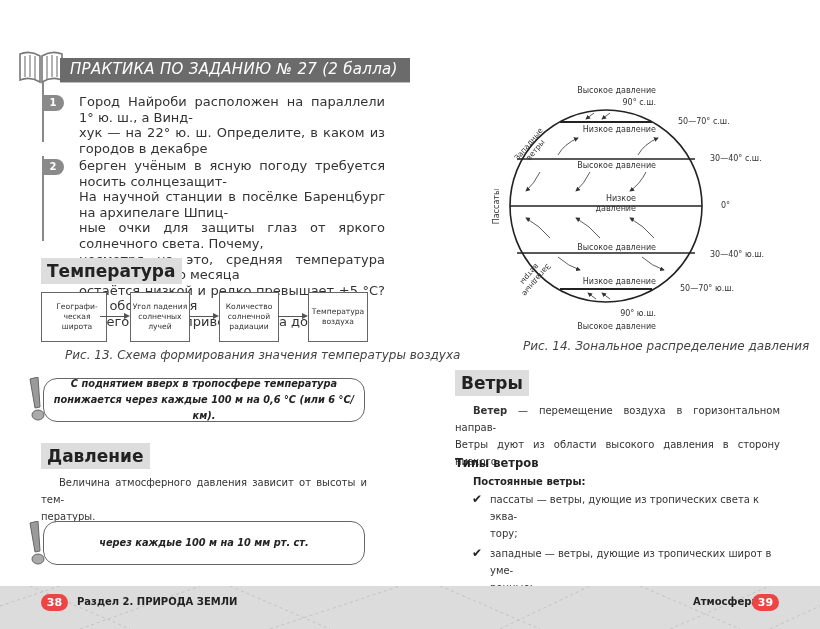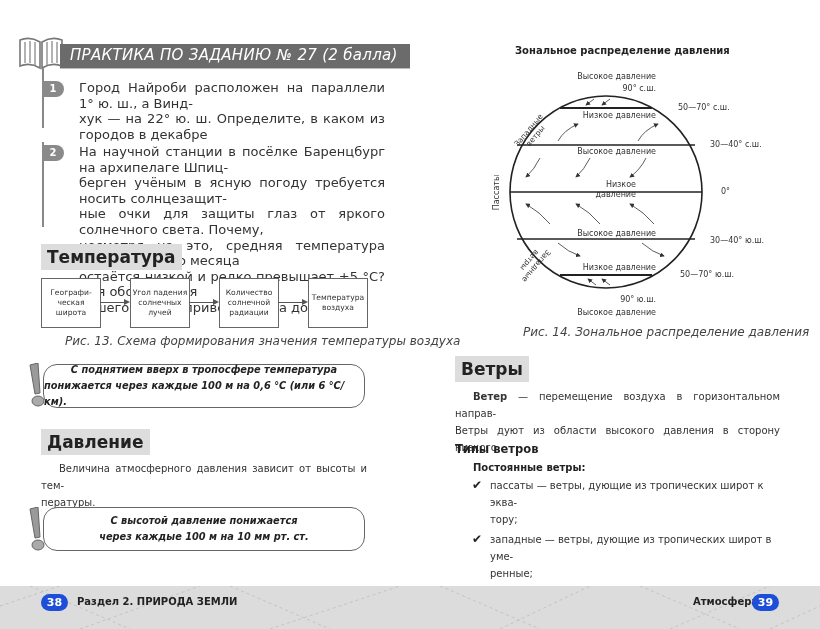--- a/index.html
+++ b/index.html
@@ -1,18 +1,18 @@
 <!DOCTYPE html>
 <html><head>
 <meta charset="utf-8">
 <style>
   html, body { margin:0; padding:0; }
   body { width:820px; height:629px; background:#fff; position:relative; overflow:hidden;
          font-family:"DejaVu Sans", sans-serif; color:#222; }
-  .page { position:absolute; top:2px; height:566px; }
+  .page { position:absolute; top:16px; height:566px; }
   .left { left:0; width:410px; }
   .right { left:410px; width:410px; }
   .abs { position:absolute; }
 
   
   .practice-bar { left:60px; top:42px; width:350px; height:24px; background:#6b6b6b; }
   .practice-title { left:70px; top:44px; color:#fff; font-size:15px; letter-spacing:0.3px; font-style:italic;
                     font-family:"DejaVu Sans", sans-serif; white-space:nowrap; }
   .practice-line { left:60px; top:66px; width:350px; height:1px; background:#bbb; }
   .book-icon { left:18px; top:32px; }
@@ -25,27 +25,27 @@
   .section-head { background:#ddd; font-weight:bold; color:#222; font-size:17px; padding:2px 6px 2px 6px; line-height:22px; }
 
   .flow-box { border:1px solid #666; background:#fff; font-size:7.6px; line-height:10px; color:#333;
               display:flex; align-items:center; justify-content:center; text-align:center; }
   .arrow-line { height:1px; background:#555; }
   .arrow-head { width:0; height:0; border-top:3px solid transparent; border-bottom:3px solid transparent; border-left:6px solid #555; }
 
   .caption { font-size:12px; font-style:italic; color:#444; white-space:nowrap; }
 
   .note-box { border:1.3px solid #666; border-radius:14px; font-style:italic; font-weight:bold; font-size:9.8px;
-              line-height:16px; color:#222; display:flex; align-items:center; justify-content:center; flex-direction:column; }
+              line-height:16px; text-align:center; color:#222; display:flex; align-items:center; justify-content:center; flex-direction:column; }
 
   .body-text { font-size:10px; line-height:17px; color:#333; text-align:justify; }
 
   
   .footer { left:0; top:586px; width:820px; height:43px; background:#dcdcdc; }
-  .page-badge { height:17px; background:#1d4ed8; color:#fff; border-radius:9px; font-size:11px; font-weight:bold;
+  .page-badge { height:17px; background:#ef4444; color:#fff; border-radius:9px; font-size:11px; font-weight:bold;
                 text-align:center; line-height:17px; }
   .footer-text { font-size:10px; font-weight:bold; color:#222; white-space:nowrap; }
 
   
   .diagram-title { font-size:10px; font-weight:bold; color:#222; white-space:nowrap; }
   .dlabel { font-size:8px; color:#333; white-space:nowrap; }
   .dlabel-c { text-align:right; }
   .check-item { display:flex; font-size:10px; line-height:17px; color:#333; }
   .check-icon { width:18px; flex:none; font-weight:bold; font-size:12px; color:#222; }
 </style>
@@ -73,31 +73,31 @@
   <div class="abs side-rule" style="top:140px;height:85px;"></div>
 
   <div class="abs num-badge" style="left:42px;top:79px;">1</div>
   <div class="abs task-text" style="left:79px;top:78px;width:306px;">
     <div>Город Найроби расположен на параллели 1° ю. ш., а Винд-</div>
     <div>хук — на 22° ю. ш. Определите, в каком из городов в декабре</div>
   </div>
 
   <div class="abs num-badge" style="left:42px;top:143px;">2</div>
   <div class="abs task-text" style="left:79px;top:142px;width:306px;">
+    <div>берген учёным в ясную погоду требуется носить солнцезащит-</div>
     <div>На научной станции в посёлке Баренцбург на архипелаге Шпиц-</div>
-    <div>берген учёным в ясную погоду требуется носить солнцезащит-</div>
     <div>ные очки для защиты глаз от яркого солнечного света. Почему,</div>
     <div>несмотря на это, средняя температура самого тёплого месяца</div>
     <div>остаётся низкой и редко превышает +5 °С? Для обоснования</div>
     <div>вашего ответа приведите два довода.</div>
   </div>
 
   <div class="abs section-head" style="left:41px;top:242px;">Температура</div>
 
-  <div class="abs flow-box" style="left:41px;top:276px;width:58px;height:48px;">
+  <div class="abs flow-box" style="left:41px;top:276px;width:58px;height:48px;padding-left:6px;">
     <div>
         <div>Географи-</div>
         <div>ческая</div>
         <div>широта</div>
       </div>
   </div>
   <div class="abs arrow-line" style="left:100px;top:300px;width:24px;"></div>
   <div class="abs arrow-head" style="left:124px;top:297px;"></div>
 
   <div class="abs flow-box" style="left:130px;top:276px;width:58px;height:48px;">
@@ -142,27 +142,25 @@
   <div class="abs body-text" style="left:41px;top:458px;width:326px;">
     <div style="text-indent:18px;">Величина атмосферного давления зависит от высоты и тем-</div>
     <div>пературы.</div>
   </div>
 
   <svg class="abs" style="left:26px;top:505px;" width="22" height="46" viewBox="0 0 22 46">
     <polygon points="4,2 12,0 14,30 9,31" fill="#9a9a9a" stroke="#666" stroke-width="1"></polygon>
     <ellipse cx="12" cy="38" rx="6" ry="5" fill="#aaa" stroke="#666" stroke-width="1"></ellipse>
   </svg>
   <div class="abs note-box" style="left:43px;top:505px;width:320px;height:42px;">
-    <div>С высотой давление понижается</div>
     <div>через каждые 100 м на 10 мм рт. ст.</div>
   </div>
 </div>
 
 <div class="page right">
-  <div class="abs diagram-title" style="left:105px;top:43px;">Зональное распределение давления</div>
 
   <svg class="abs" style="left:0;top:0;" width="410" height="340" viewBox="0 0 410 340">
     <defs>
       <marker id="ah" markerWidth="6" markerHeight="6" refX="5" refY="3" orient="auto">
         <path d="M0,0 L6,3 L0,6 Z" fill="#333"></path>
       </marker>
     </defs>
 
     <circle cx="196" cy="190" r="96" fill="none" stroke="#222" stroke-width="1.6"></circle>
 
@@ -223,21 +221,21 @@
     <div>Ветры дуют из области высокого давления в сторону низкого.</div>
   </div>
 
   <div class="abs" style="left:45px;top:440px;font-weight:bold;font-size:11.5px;">Типы ветров</div>
   <div class="abs" style="left:63px;top:460px;font-weight:bold;font-size:10px;">Постоянные ветры:</div>
 
   <div class="abs" style="left:62px;top:475px;width:308px;">
     <div class="check-item" style="margin-bottom:3px;">
       <span class="check-icon">✔</span>
       <div>
-          <div>пассаты — ветры, дующие из тропических широт к эква-</div>
+          <div>пассаты — ветры, дующие из тропических света к эква-</div>
           <div>тору;</div>
         </div>
     </div>
     <div class="check-item" style="margin-bottom:3px;">
       <span class="check-icon">✔</span>
       <div>
           <div>западные — ветры, дующие из тропических широт в уме-</div>
           <div>ренные;</div>
         </div>
     </div>

